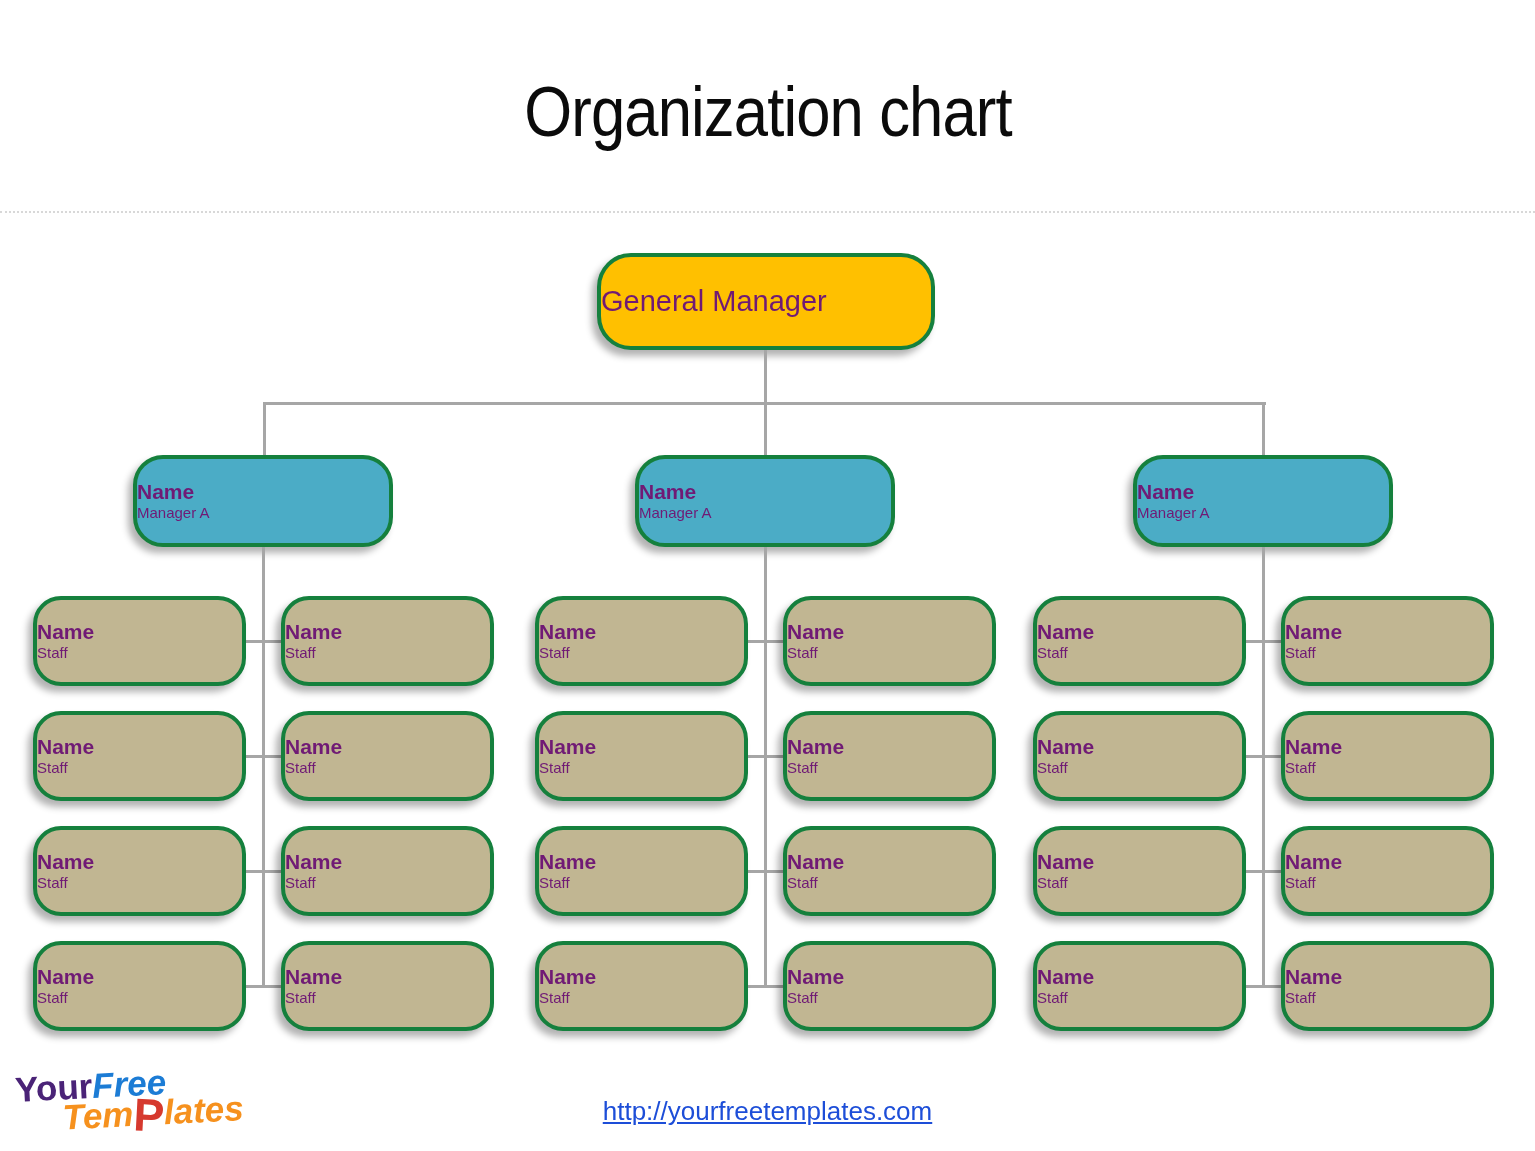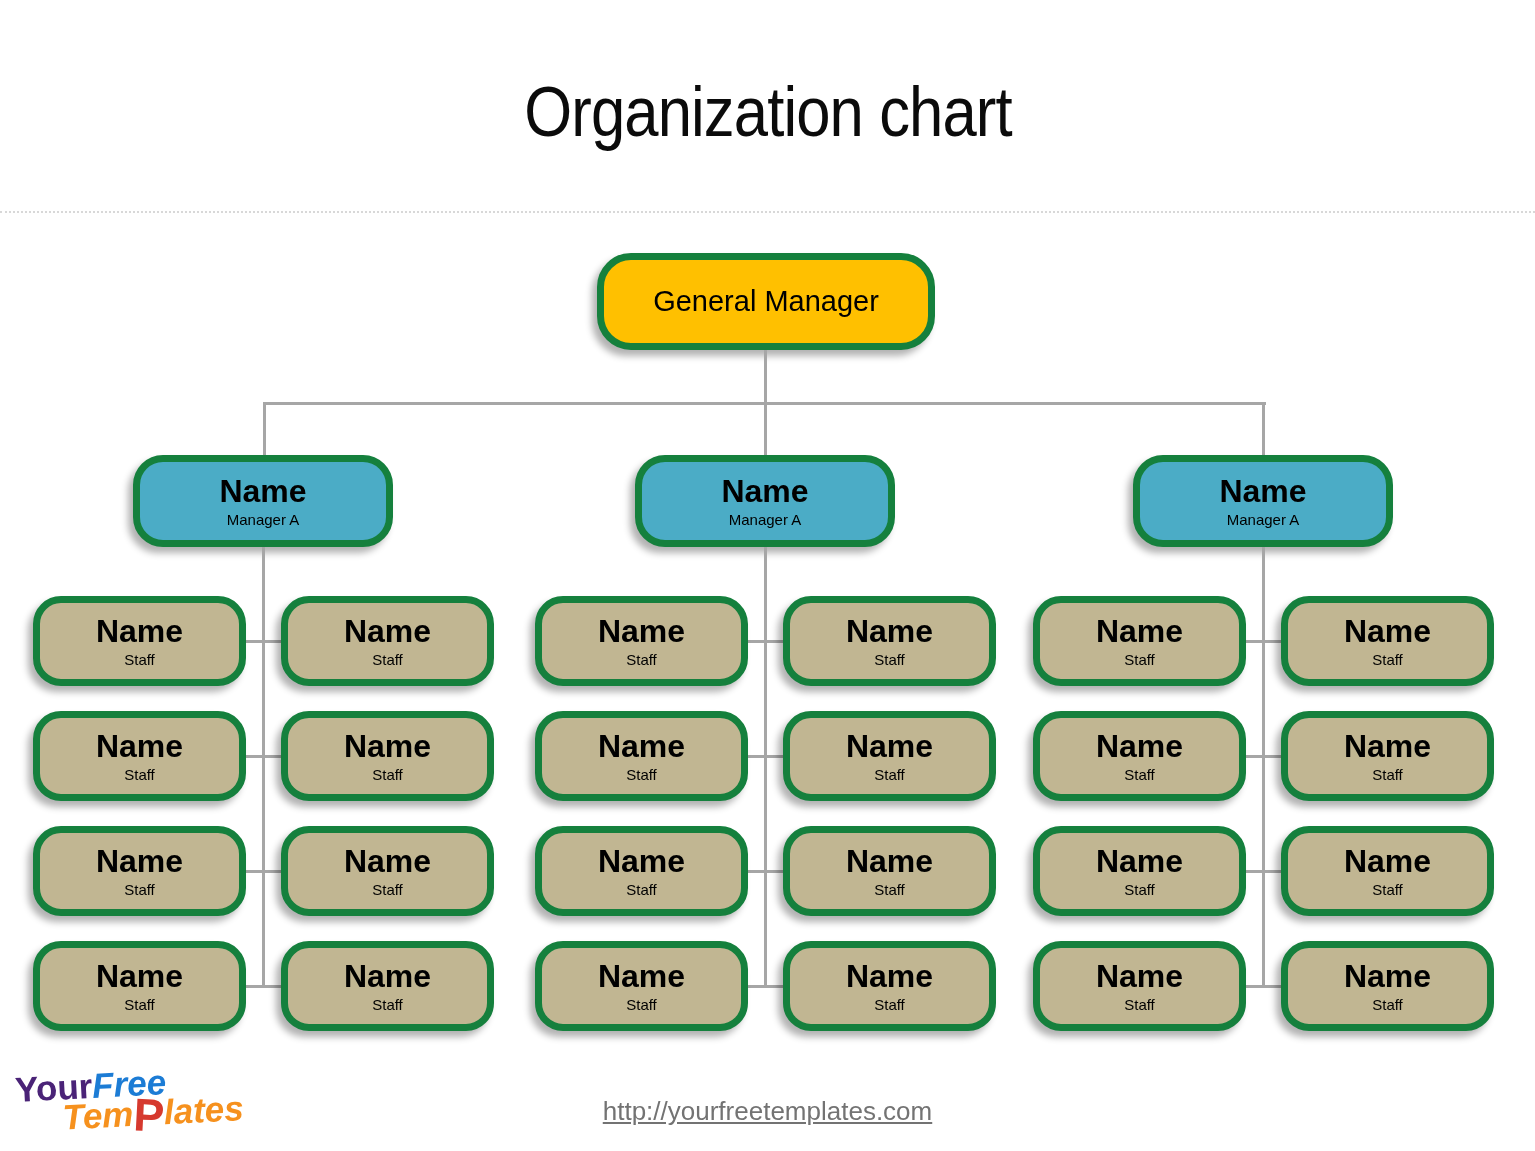--- a/index.html
+++ b/index.html
@@ -9,23 +9,23 @@
 
   
   .title { position:absolute; left:0; right:0; top:72px; text-align:center; }
   .title span { display:inline-block; font-size:70px; font-weight:400; color:#0b0b0b;
                 letter-spacing:-1px; transform:scaleX(0.88); }
 
   .divider { position:absolute; left:0; right:0; top:211px; border-top:2px dotted #d8d8d8; }
 
   
   .box { position:absolute; display:flex; flex-direction:column; justify-content:center;
-         align-items:center; text-align:center; border:7px solid #15803d;
-         box-shadow:-5px 6px 7px rgba(0,0,0,0.30); color:#000000; }
-  .nm { font-size:32px; font-weight:700; line-height:1.2; }
+         align-items:flex-start; text-align:center; border:4px solid #15803d;
+         box-shadow:-5px 6px 7px rgba(0,0,0,0.30); color:#701a75; }
+  .nm { font-size:21px; font-weight:700; line-height:1.2; }
   .rl { font-size:15px; font-weight:400; line-height:1.25; }
 
   .gm { left:597px; top:253px; width:338px; height:97px; background:#FFC000; border-radius:34px; }
   .gm .gm-label { font-size:29px; font-weight:400; }
 
   .mgr { left:100px; top:0; width:260px; height:92px; background:#4BACC6; border-radius:30px; }
   .staff { width:213px; height:90px; background:#C1B692; border-radius:28px; }
 
   
   .line { position:absolute; background:#A6A6A6; }
@@ -47,21 +47,21 @@
   .logo { position:absolute; left:16px; top:1066px; transform:rotate(-3deg); line-height:1;
           font-weight:700; }
   .logo .l1 { font-size:35px; }
   .logo .l2 { font-size:35px; margin:-8px 0 0 46px; }
   .logo .w-your { color:#4A2377; }
   .logo .w-free { color:#1C7CD5; font-style:italic; }
   .logo .w-tem, .logo .w-lates { color:#F6911E; font-style:italic; }
   .logo .w-p { color:#D6392E; font-size:46px; vertical-align:-6px; display:inline-block;
                transform:rotate(6deg); }
   .footer-link-wrap { position:absolute; left:0; right:0; top:1096px; text-align:center; }
-  .footer-link-wrap a { color:#737373; font-size:26px; text-decoration:underline; cursor:pointer; }
+  .footer-link-wrap a { color:#1d4ed8; font-size:26px; text-decoration:underline; cursor:pointer; }
 </style>
 </head>
 <body>
 
 <div class="page">
 
   <div class="title">
     <span>Organization chart</span>
   </div>
   <div class="divider"></div>

